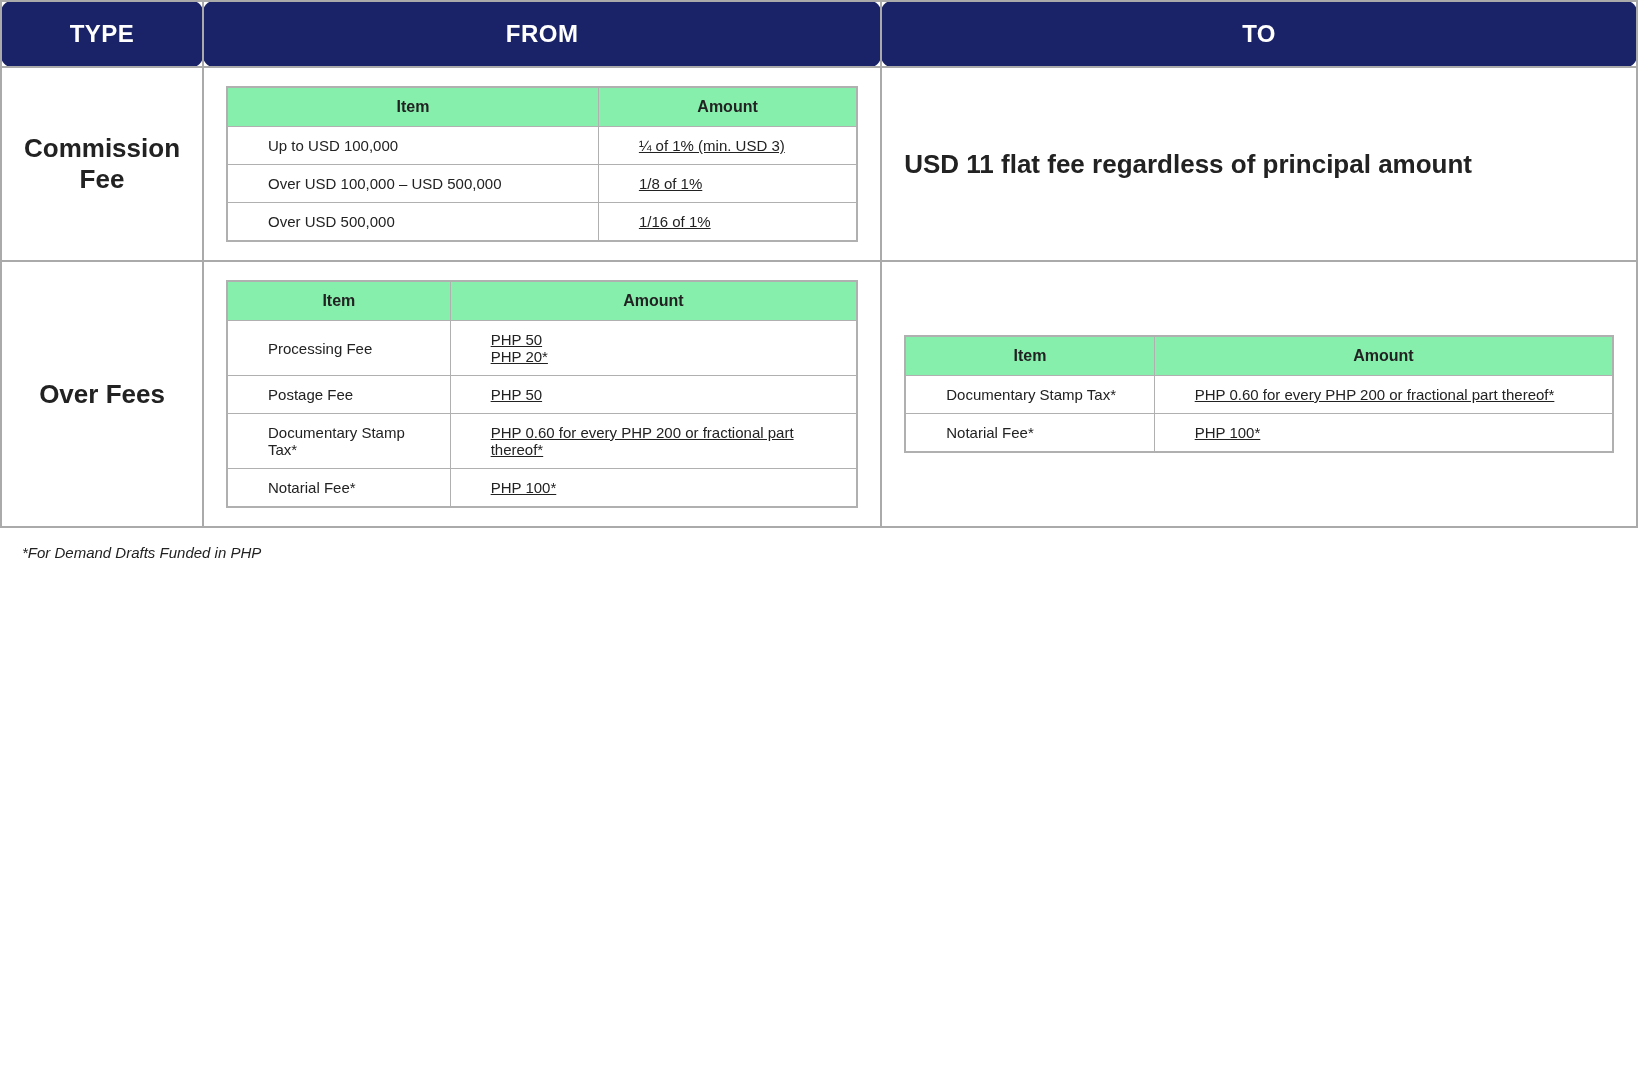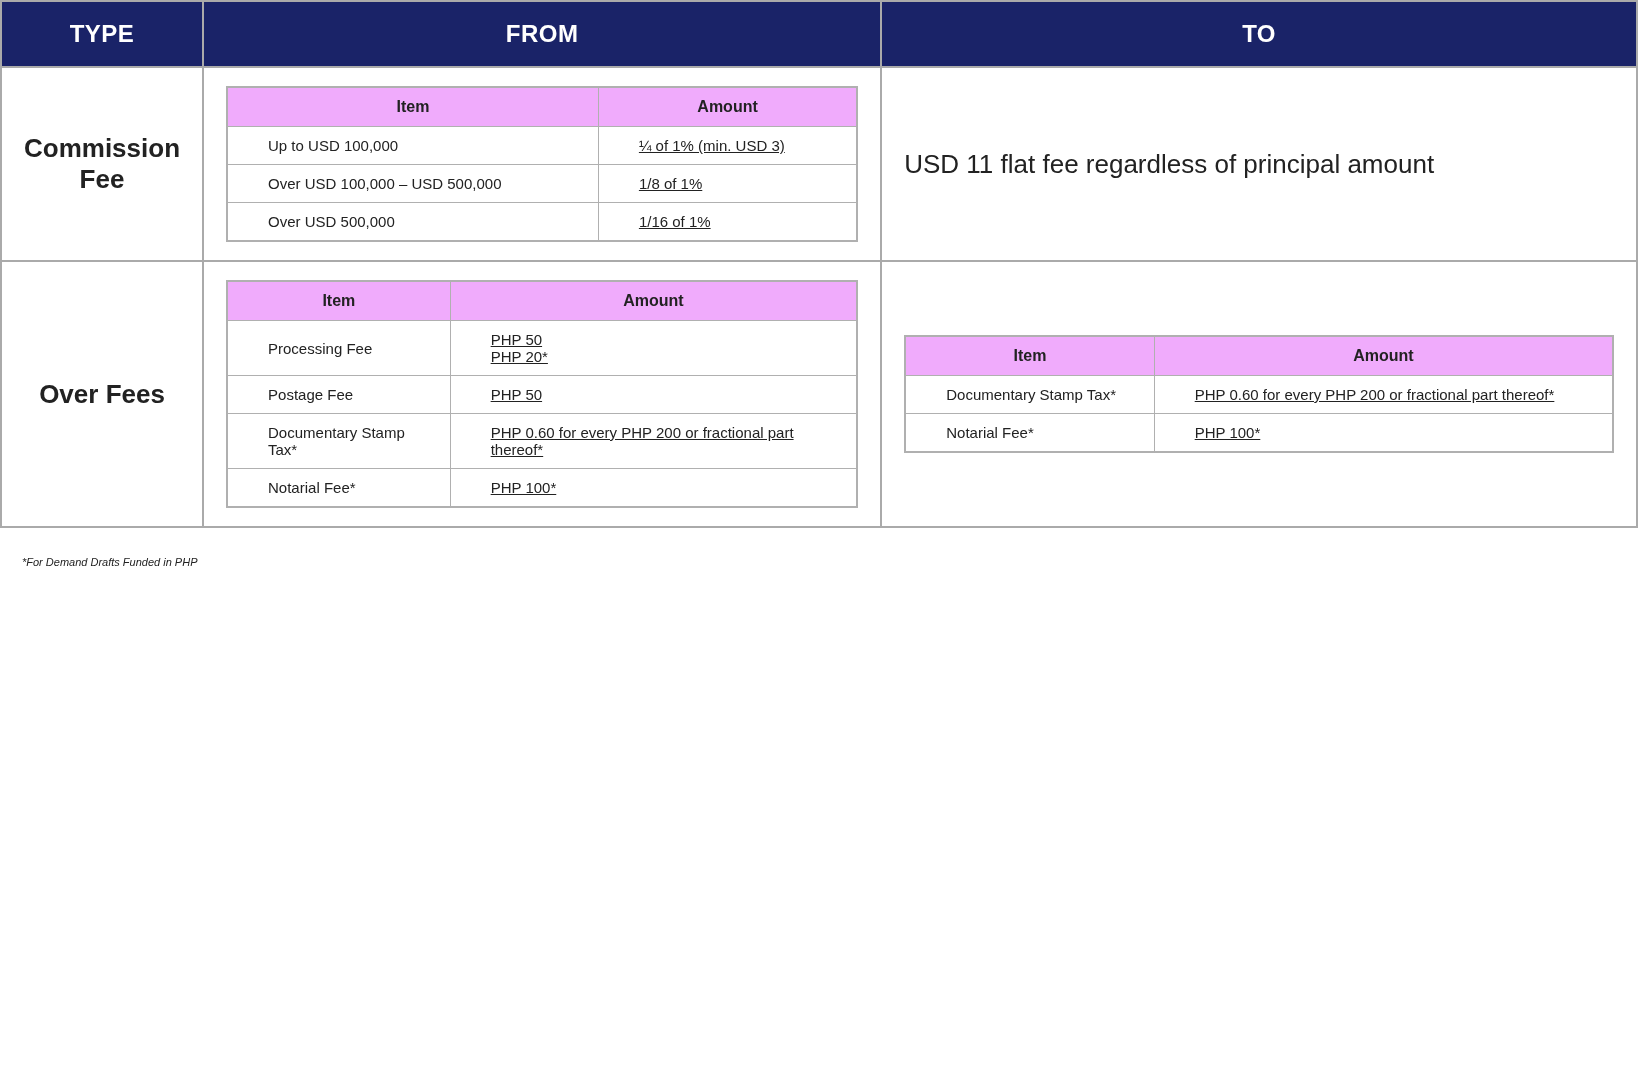--- a/index.html
+++ b/index.html
@@ -23,20 +23,21 @@
       padding: 18px 22px;
     }
     .header-row th {
       background: #1a2368;
       color: #fff;
       font-size: 24px;
       font-weight: bold;
       text-align: center;
       padding: 18px 22px;
       letter-spacing: 0.5px;
+      border-radius: 11px;
     }
     .type-col {
       width: 200px;
       font-size: 26px;
       font-weight: bold;
       vertical-align: middle;
       text-align: center;
     }
     .from-col {
       width: 680px;
@@ -53,41 +54,41 @@
     }
     .inner-table th, .inner-table td {
       border: 1px solid #b0b0b0;
       padding: 10px 14px;
       vertical-align: middle;
     }
     .inner-table th {
       font-weight: bold;
       font-size: 16px;
       text-align: center;
-      background: #f0abfc;
+      background: #86efac;
     }
     .inner-table td {
       font-size: 15px;
       padding-left: 40px;
     }
     .inner-table td:first-child {
       text-align: center;
     }
     .inner-table td:last-child {
       text-align: center;
     }
     .to-text {
       font-size: 26px;
       line-height: 1.4;
-      font-weight: normal;
+      font-weight: bold;
     }
     .footnote {
       font-style: italic;
-      font-size: 11px;
-      padding: 28px 22px;
+      font-size: 15px;
+      padding: 16px 22px;
       color: #222;
     }
     .inner-table-left td:first-child {
       text-align: left;
     }
     .inner-table-left td:last-child {
       text-align: left;
       text-decoration: underline;
     }
     .inner-table-left th {

